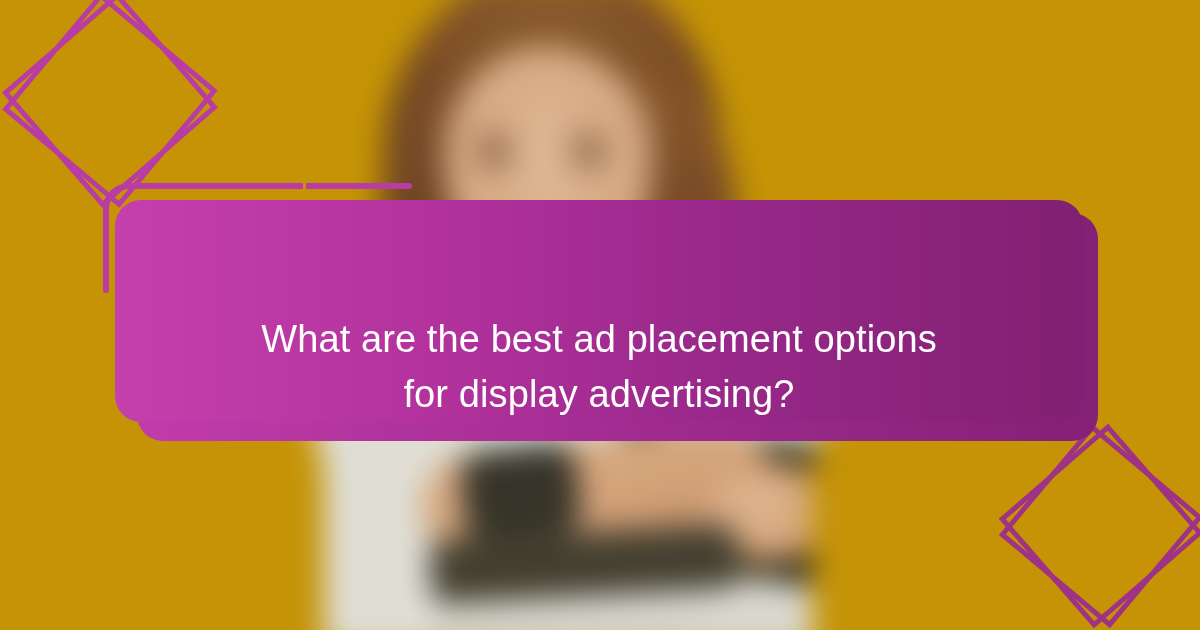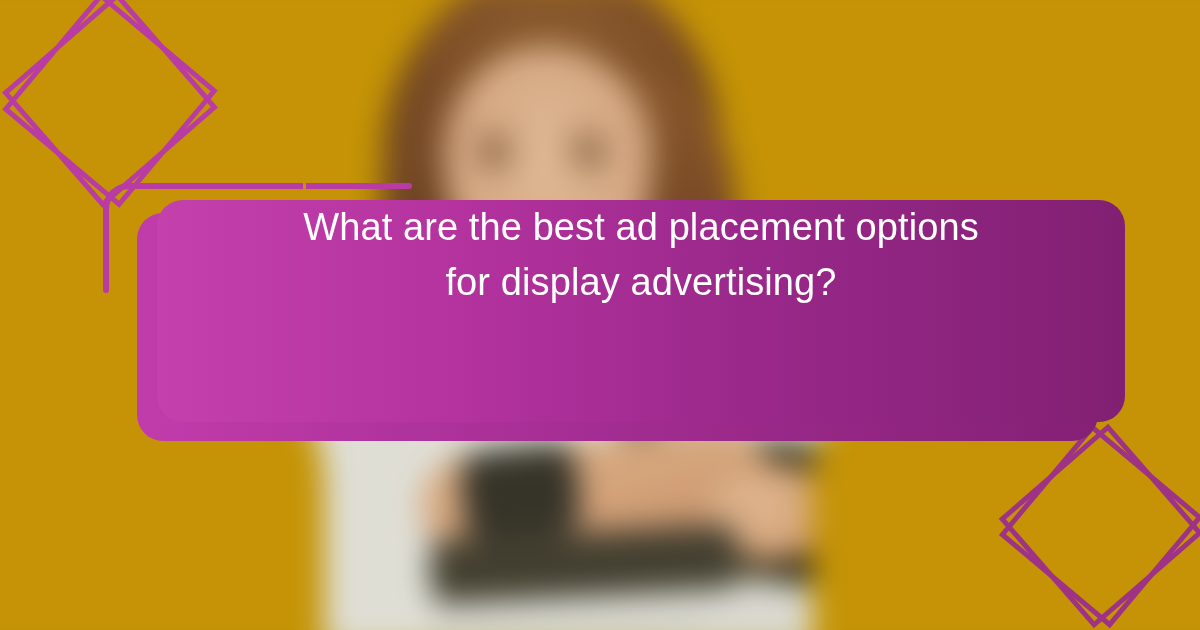--- a/index.html
+++ b/index.html
@@ -235,23 +235,22 @@
   }
   .card-front {
     position: absolute;
     left: 115px;
     top: 200px;
     width: 968px;
     height: 222px;
     border-radius: 26px;
     background: linear-gradient(90deg, #c340ad 0%, #b5339f 30%, #99288a 62%, #812072 100%);
     display: flex;
-    align-items: flex-start;
+    align-items: flex-end;
     justify-content: center;
-    margin-left: 42px;
   }
   .bracket {
     position: absolute;
     left: 103px;
     top: 183px;
     width: 200px;
     height: 104px;
     border-top: 6px solid #b93ba4;
     border-left: 6px solid #b93ba4;
     border-top-left-radius: 26px;

